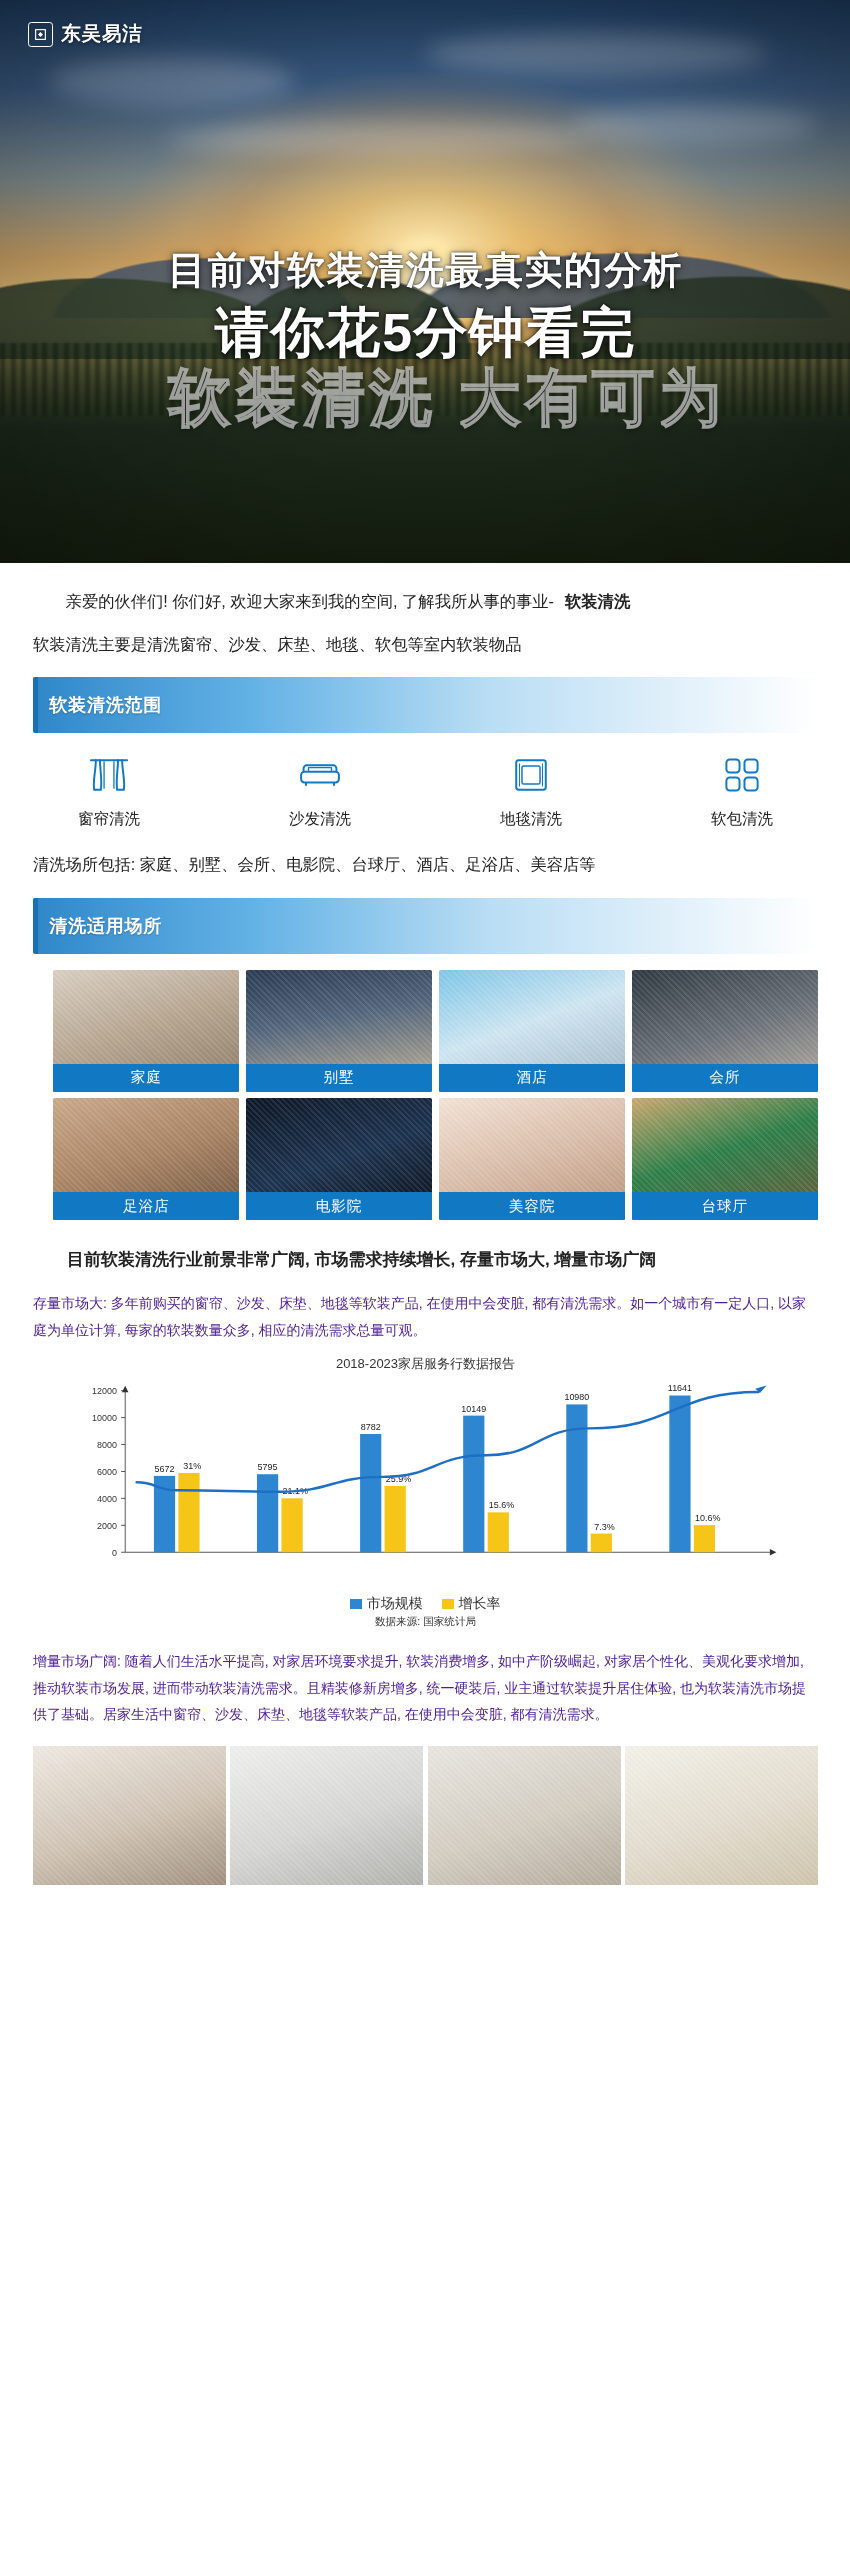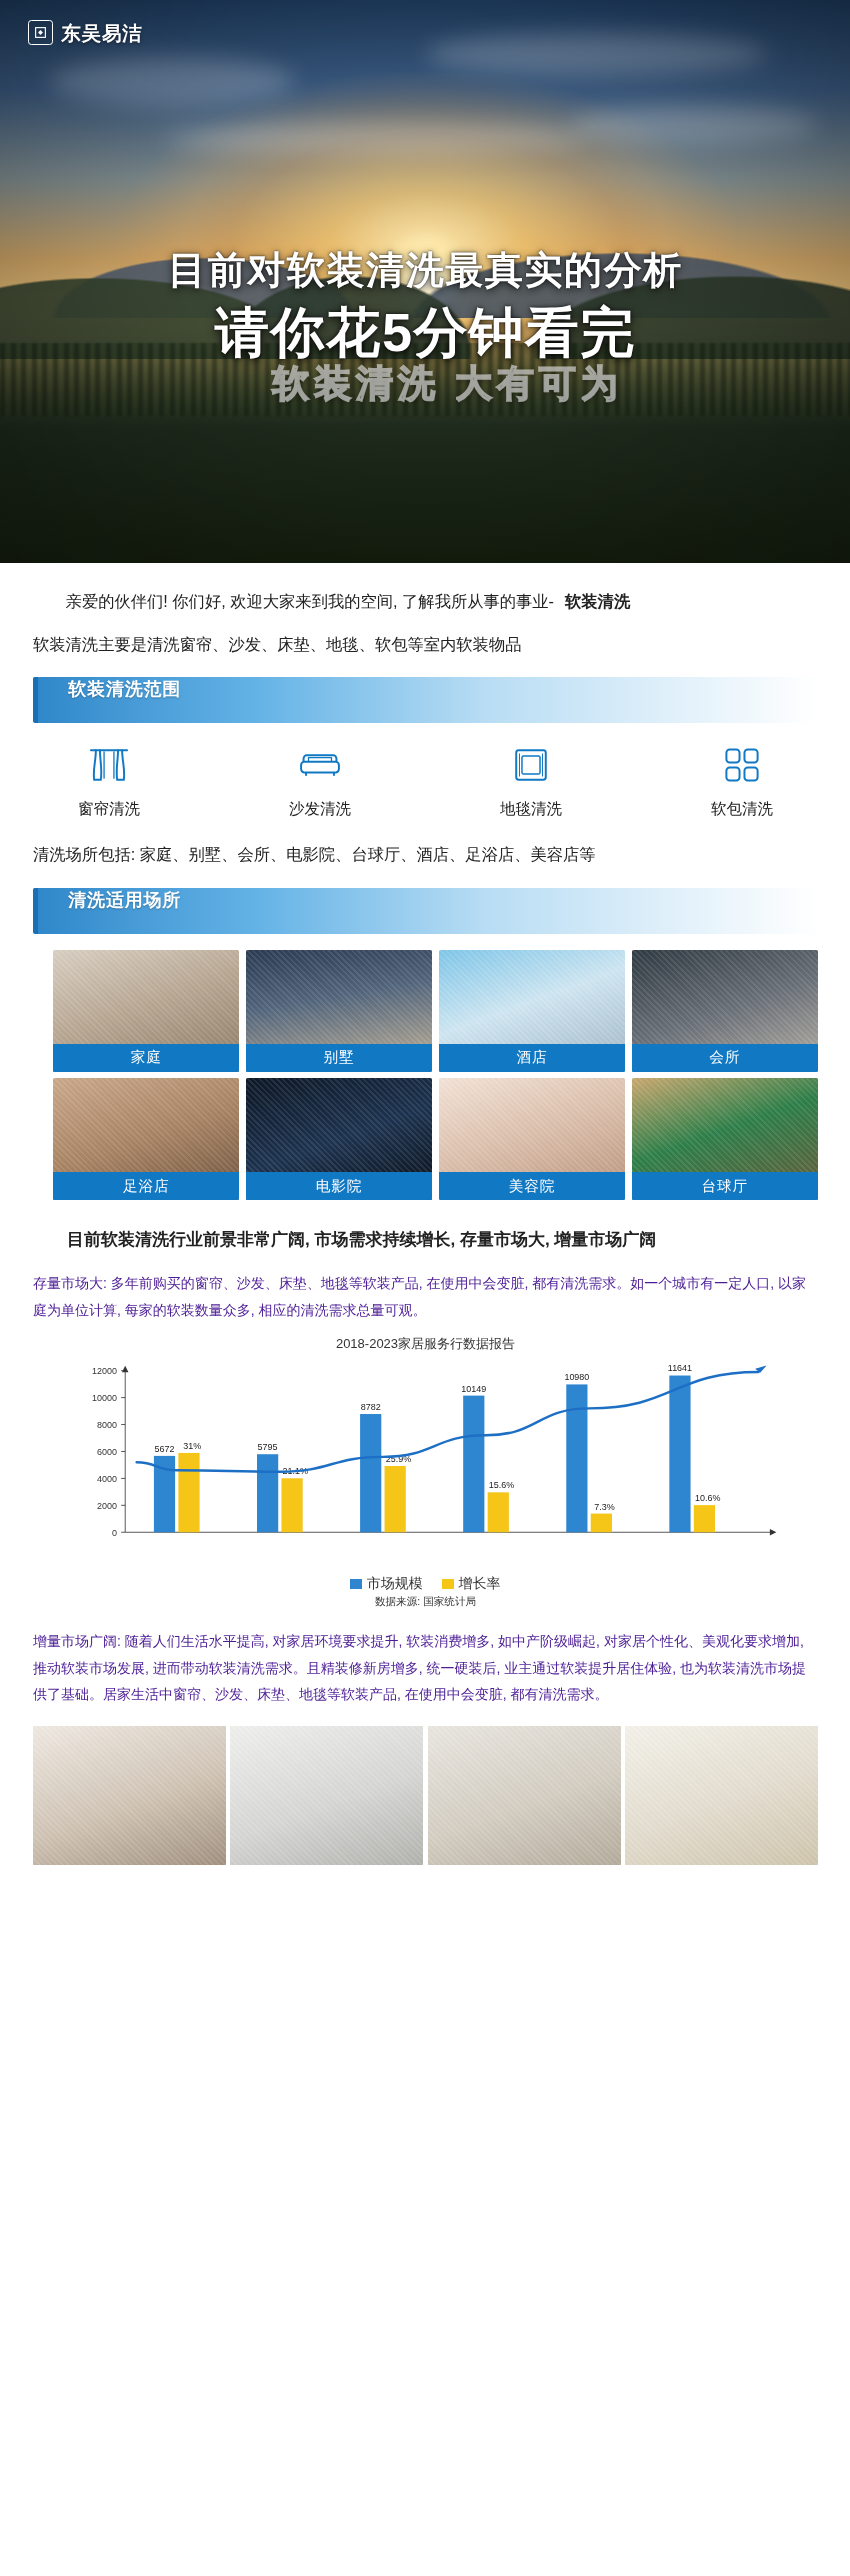--- a/index.html
+++ b/index.html
@@ -51,58 +51,58 @@
     background:linear-gradient(180deg,rgba(33,48,31,.25) 0%,#1e2a1c 38%,#16200f 100%);
   }
   .forest:after{
     content:"";position:absolute;left:0;right:0;top:0;height:73px;
     background:repeating-linear-gradient(90deg,rgba(20,32,16,.55) 0 4.9px,rgba(40,58,32,.25) 4.9px 10.6px);
     filter:blur(0.8px);
   }
   .hero-vignette{position:absolute;inset:0;background:radial-gradient(ellipse at 50% 45%,rgba(0,0,0,0) 40%,rgba(0,0,0,.35) 100%);}
 
   .brand{
-    position:absolute;left:28px;top:19.6px;display:flex;align-items:flex-start;gap:8.2px;z-index:6;
+    position:absolute;left:28px;top:19.6px;display:flex;align-items:flex-end;gap:8.2px;z-index:6;
   }
   .brand .logo-box{
     width:23px;height:23px;border:1.6px solid #fff;border-radius:3.3px;display:flex;align-items:center;justify-content:center;
     color:#fff;font-size:11.4px;font-weight:bold;
   }
   .brand .brand-text{color:#fff;font-size:19.6px;font-weight:bold;letter-spacing:0.8px;text-shadow:0 0.8px 3.3px rgba(0,0,0,.5);}
 
   .hero-titles{position:absolute;left:0;right:0;top:245px;text-align:center;z-index:5;}
   .t-line1{
     font-size:38px;font-weight:bold;color:#fff;letter-spacing:1.6px;
     text-shadow:0 2.4px 8.2px rgba(0,0,0,.75),0 0 2.4px rgba(0,0,0,.8);
     margin-bottom:8.2px;
   }
   .t-line2{
     font-size:54px;font-weight:bold;color:#fff;letter-spacing:1.6px;line-height:1.05;
     text-shadow:0 3.3px 9.8px rgba(0,0,0,.8),0 0 3.3px rgba(0,0,0,.85);
     margin-bottom:3.3px;
   }
   .t-line3{
-    font-size:37px;font-weight:bold;letter-spacing:4.9px;line-height:1.1;
+    font-size:62px;font-weight:bold;letter-spacing:4.9px;line-height:1.1;
     color:rgba(60,60,60,.45);
     -webkit-text-stroke:1.6px rgba(255,255,255,.55);
     text-shadow:0 1.6px 6.5px rgba(0,0,0,.45);
     padding-left:44px;
   }
 
   
   .content{padding:23px 33px 0 33px;}
   .para{font-size:16.3px;line-height:1.85;color:#222;margin:0 0 13px 0;}
   .para.indent{text-indent:2em;}
   .para b{font-weight:bold;margin-left:11px;}
 
   .section-bar{
-    position:relative;height:46px;margin:18px 0 16.3px 0;
+    position:relative;height:56px;margin:18px 0 16.3px 0;
     background:linear-gradient(90deg,#2f87c9 0%,#63b2e6 28%,#b9ddf4 58%,#ffffff 100%);
     border-radius:2.4px;
-    display:flex;align-items:flex-start;padding-left:19px;
+    display:flex;align-items:center;
   }
   .section-bar .bar-accent{position:absolute;left:0;top:0;bottom:0;width:4.9px;background:#1b6fb3;border-radius:2.4px 0 0 2.4px;}
   .section-bar .bar-text{color:#fff;font-size:18px;font-weight:bold;margin-left:16.3px;letter-spacing:0.8px;text-shadow:0 0.8px 1.6px rgba(0,0,0,.25);}
 
   
   .svc-row{display:flex;justify-content:space-between;align-items:flex-start;margin:14.7px 4.9px 4.9px 4.9px;}
   .svc{width:142px;text-align:center;}
   .svc .ico{height:51px;display:flex;align-items:center;justify-content:center;}
   .svc .lbl{font-size:15.5px;color:#222;margin-top:8.2px;}
 

